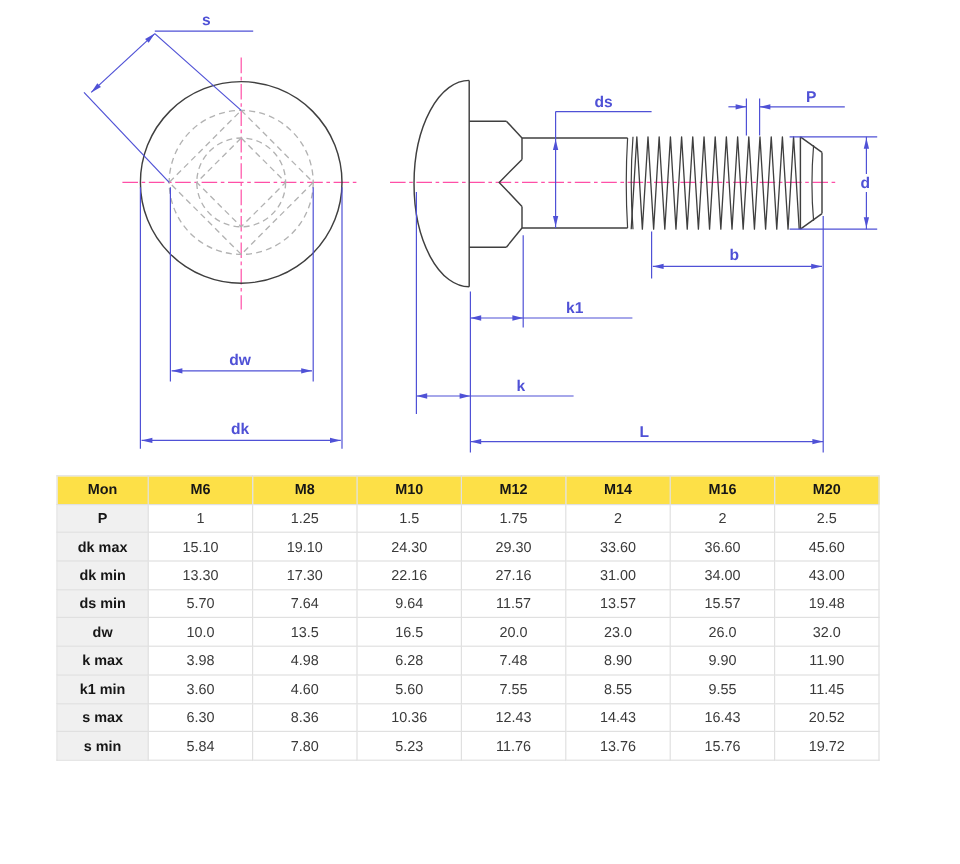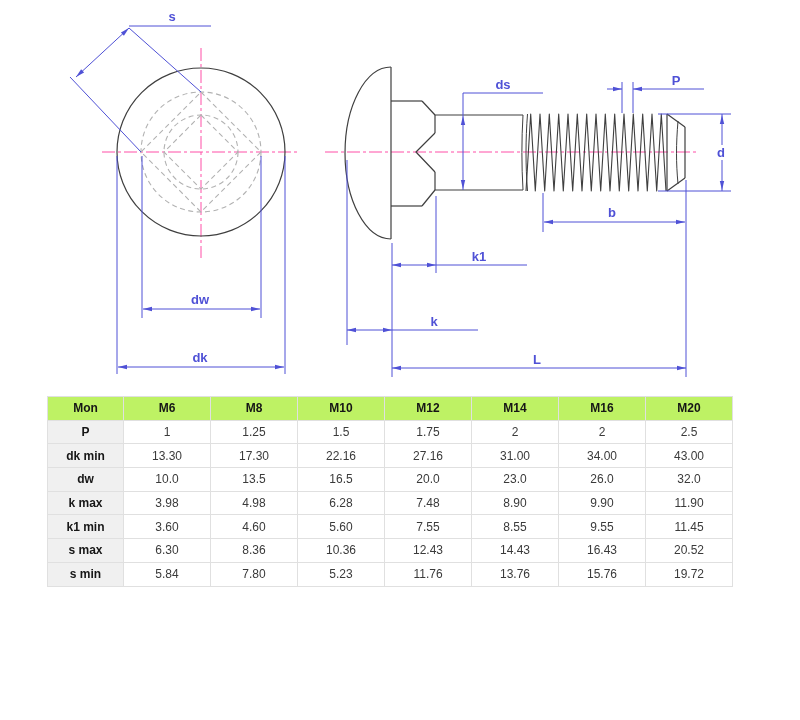--- a/index.html
+++ b/index.html
@@ -3,21 +3,21 @@
 <meta charset="utf-8">
 <style>
   html,body{margin:0;padding:0;background:#ffffff;}
   body{width:800px;height:720px;position:relative;font-family:"Liberation Sans",sans-serif;}
   .drawing{position:absolute;top:0;left:0;}
   .dim-label{font:bold 13px "Liberation Sans",sans-serif;}
   .spec-table{position:absolute;top:396px;left:47px;width:685px;border-collapse:collapse;table-layout:fixed;
     font-size:12px;color:#3a3a3a;}
   .spec-table th,.spec-table td{border:1px solid #e0e0e0;text-align:center;vertical-align:middle;
     height:22.7px;padding:0;line-height:14px;}
-  .spec-table thead th{background:#bef264;color:#161616;font-weight:bold;}
+  .spec-table thead th{background:#fde047;color:#161616;font-weight:bold;}
   .spec-table tbody th{background:#f0f0f0;color:#161616;font-weight:bold;}
   .spec-table tbody td{background:#ffffff;}
 </style>
 </head>
 <body>
 
 <svg class="drawing" width="800" height="392" viewBox="0 0 800 392" xmlns="http://www.w3.org/2000/svg">
 
   <g stroke="#ff4fa7" stroke-width="1" fill="none" stroke-dasharray="13 3 3 3">
     <line x1="102" y1="152" x2="300" y2="152"></line>
@@ -171,30 +171,50 @@
         <th>P</th>
         <td>1</td>
         <td>1.25</td>
         <td>1.5</td>
         <td>1.75</td>
         <td>2</td>
         <td>2</td>
         <td>2.5</td>
       </tr>
       <tr>
+        <th>dk max</th>
+        <td>15.10</td>
+        <td>19.10</td>
+        <td>24.30</td>
+        <td>29.30</td>
+        <td>33.60</td>
+        <td>36.60</td>
+        <td>45.60</td>
+      </tr>
+      <tr>
         <th>dk min</th>
         <td>13.30</td>
         <td>17.30</td>
         <td>22.16</td>
         <td>27.16</td>
         <td>31.00</td>
         <td>34.00</td>
         <td>43.00</td>
       </tr>
       <tr>
+        <th>ds min</th>
+        <td>5.70</td>
+        <td>7.64</td>
+        <td>9.64</td>
+        <td>11.57</td>
+        <td>13.57</td>
+        <td>15.57</td>
+        <td>19.48</td>
+      </tr>
+      <tr>
         <th>dw</th>
         <td>10.0</td>
         <td>13.5</td>
         <td>16.5</td>
         <td>20.0</td>
         <td>23.0</td>
         <td>26.0</td>
         <td>32.0</td>
       </tr>
       <tr>

